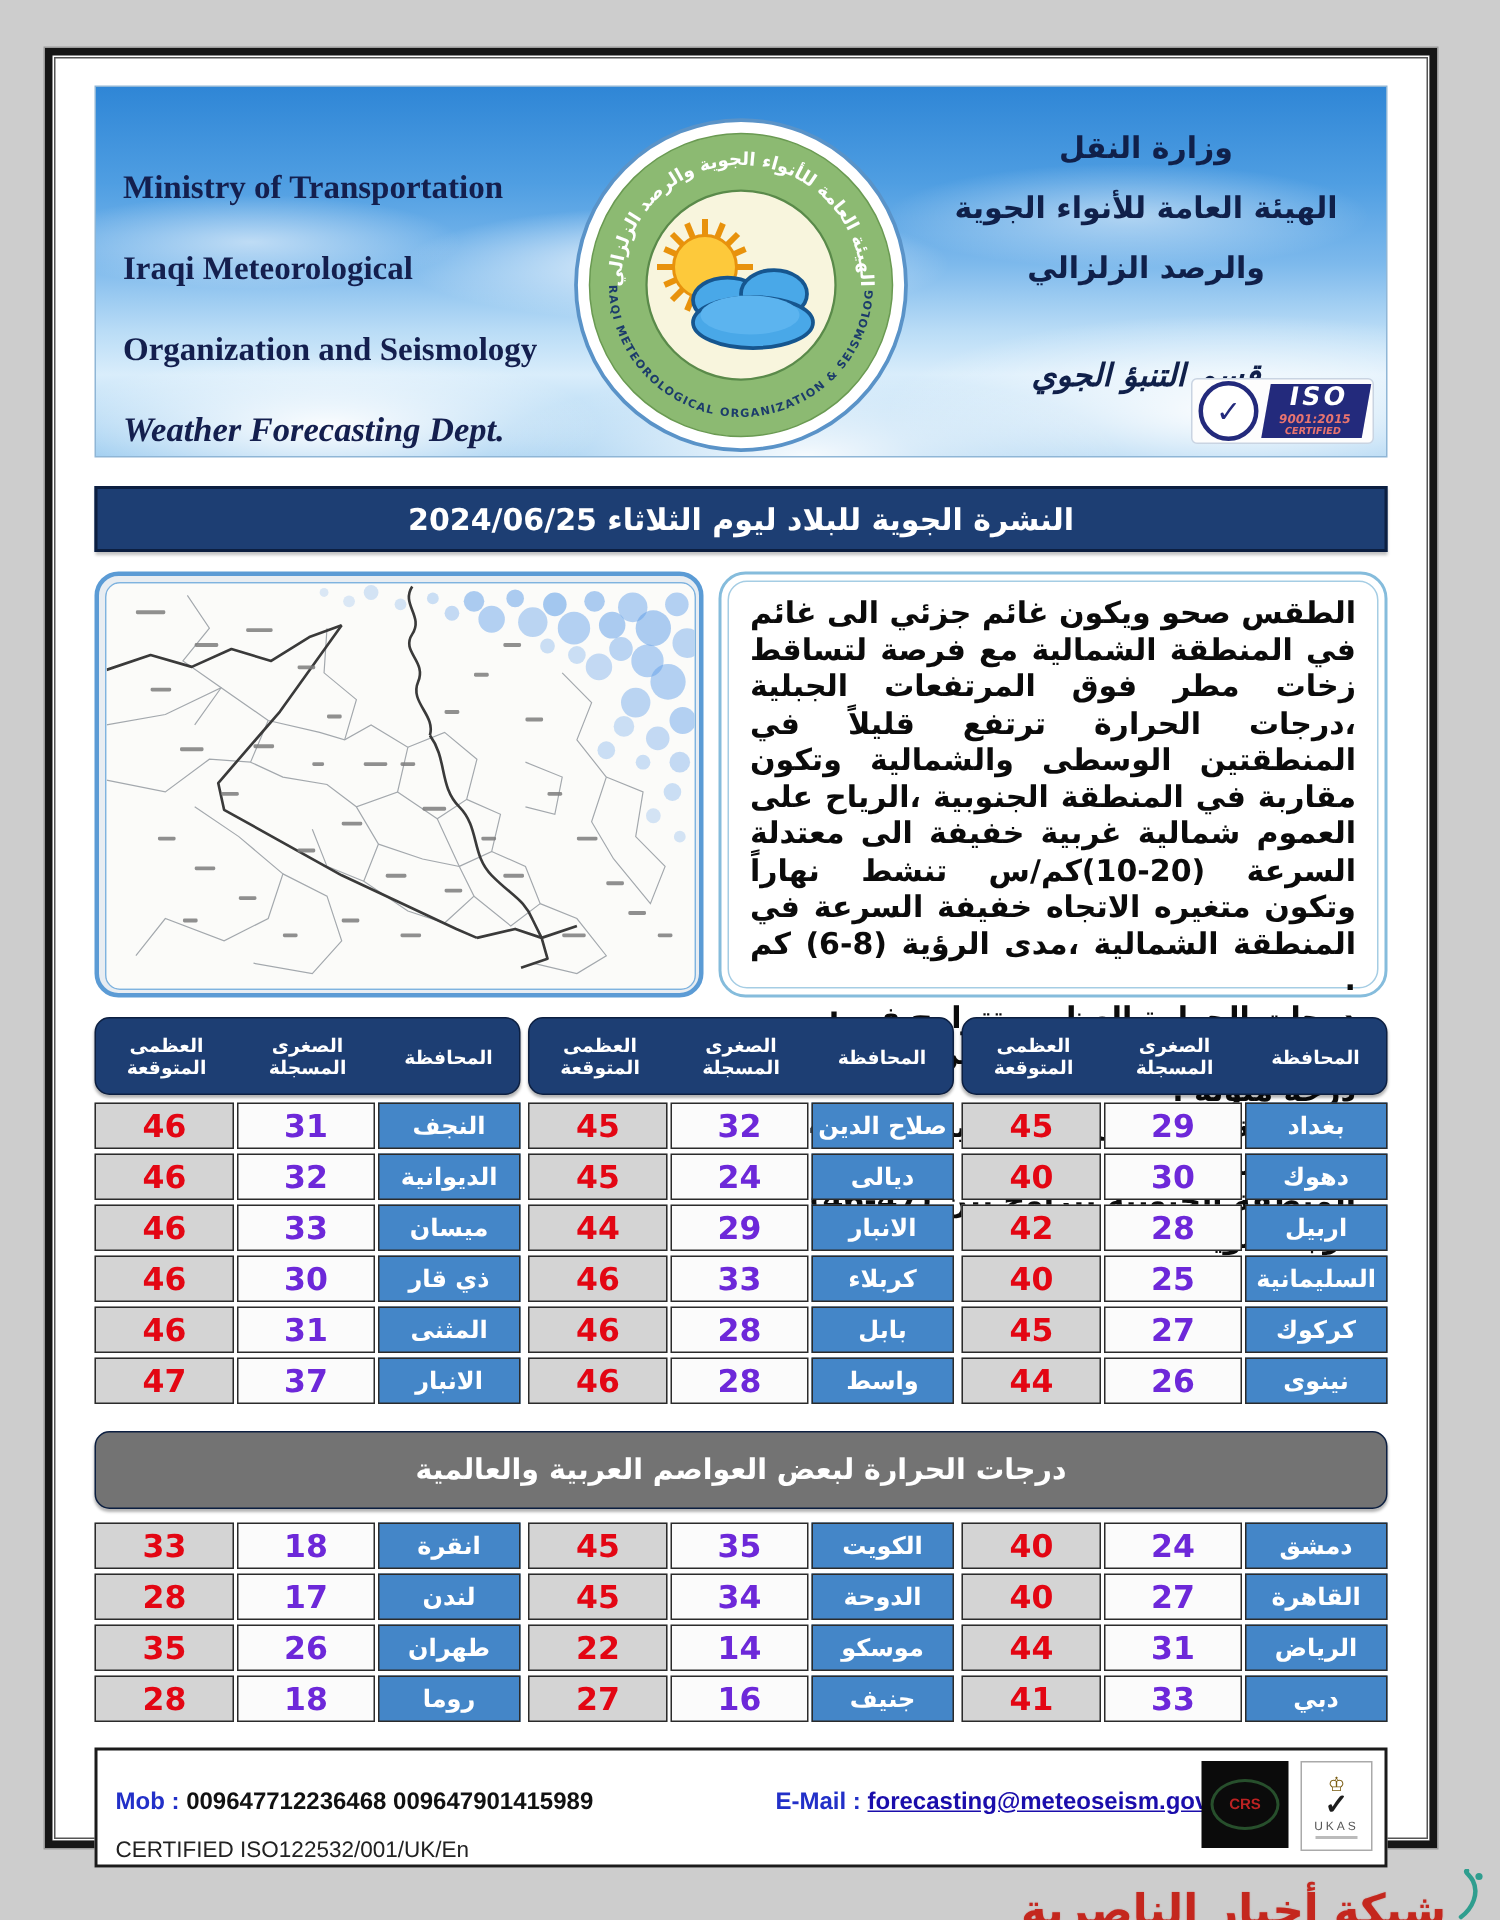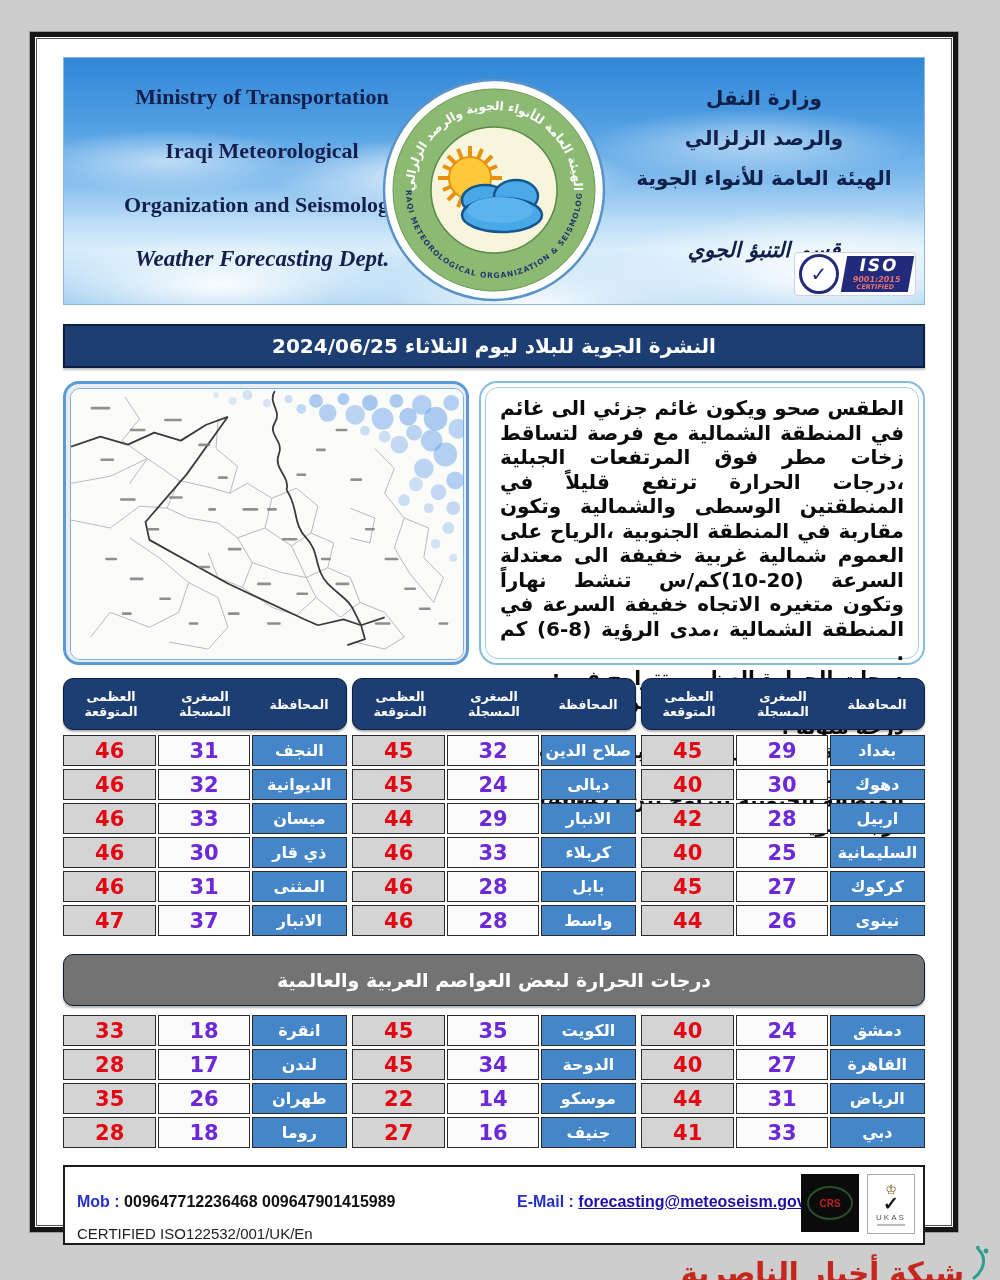--- a/index.html
+++ b/index.html
@@ -21,21 +21,21 @@
     background:
       radial-gradient(ellipse 260px 70px at 18% 92%, rgba(255,255,255,.95), rgba(255,255,255,0) 70%),
       radial-gradient(ellipse 300px 80px at 55% 100%, rgba(255,255,255,.9), rgba(255,255,255,0) 70%),
       radial-gradient(ellipse 320px 90px at 88% 88%, rgba(255,255,255,.95), rgba(255,255,255,0) 72%),
       radial-gradient(ellipse 260px 55px at 45% 48%, rgba(255,255,255,.85), rgba(255,255,255,0) 70%),
       radial-gradient(ellipse 200px 45px at 12% 42%, rgba(255,255,255,.55), rgba(255,255,255,0) 70%),
       radial-gradient(ellipse 230px 50px at 80% 35%, rgba(255,255,255,.5), rgba(255,255,255,0) 70%),
       linear-gradient(180deg,#2f86d6 0%, #4f9ee2 26%, #7db9ec 48%, #b9dcf6 66%, #d9edfb 78%, #9ecdf0 100%);
   }
   .banner-en{
-    position:absolute;left:18px;top:12px;width:360px;text-align:center;
+    position:absolute;left:18px;top:40px;width:360px;
     font-family:"Liberation Serif", serif;font-weight:bold;color:#141f4e;font-size:22px;line-height:54px;
   }
   .banner-en .dept{font-style:italic;font-size:23px;}
   .banner-ar{
     position:absolute;right:10px;top:20px;width:300px;text-align:center;direction:rtl;
     font-weight:bold;color:#10204a;font-size:20px;line-height:40px;
   }
   .banner-ar .dept{font-style:italic;margin-top:32px;font-size:21px;}
   .logo-wrap{position:absolute;left:50%;top:20px;transform:translateX(-50%);width:224px;height:224px;}
   
@@ -180,22 +180,22 @@
           <ellipse cx="103" cy="122" rx="23" ry="15" fill="#49a8e8" stroke="#16568f" stroke-width="2.5"></ellipse>
           <ellipse cx="134" cy="118" rx="22" ry="16" fill="#49a8e8" stroke="#16568f" stroke-width="2.5"></ellipse>
           <ellipse cx="120" cy="137" rx="40" ry="17" fill="#49a8e8" stroke="#16568f" stroke-width="2.5"></ellipse>
           <ellipse cx="118" cy="132" rx="33" ry="13" fill="#5cb4ef"></ellipse>
         </g>
       </svg>
     </div>
 
     <div class="banner-ar">
       <div>وزارة النقل</div>
+      <div>الهيئة العامة للأنواء الجوية</div>
       <div>والرصد الزلزالي</div>
-      <div>الهيئة العامة للأنواء الجوية</div>
       <div class="dept">قسم التنبؤ الجوي</div>
     </div>
 
     <div class="iso-badge">
       <div class="iso-check">✓</div>
       <div class="iso-flag">
         <span class="t1">ISO</span>
         <span class="t2">9001:2015</span>
         <span class="t3">CERTIFIED</span>
       </div>

